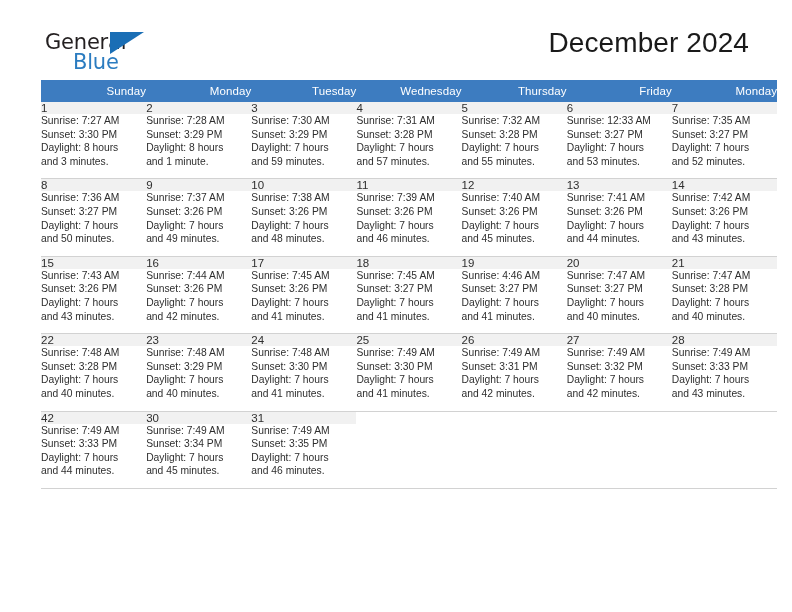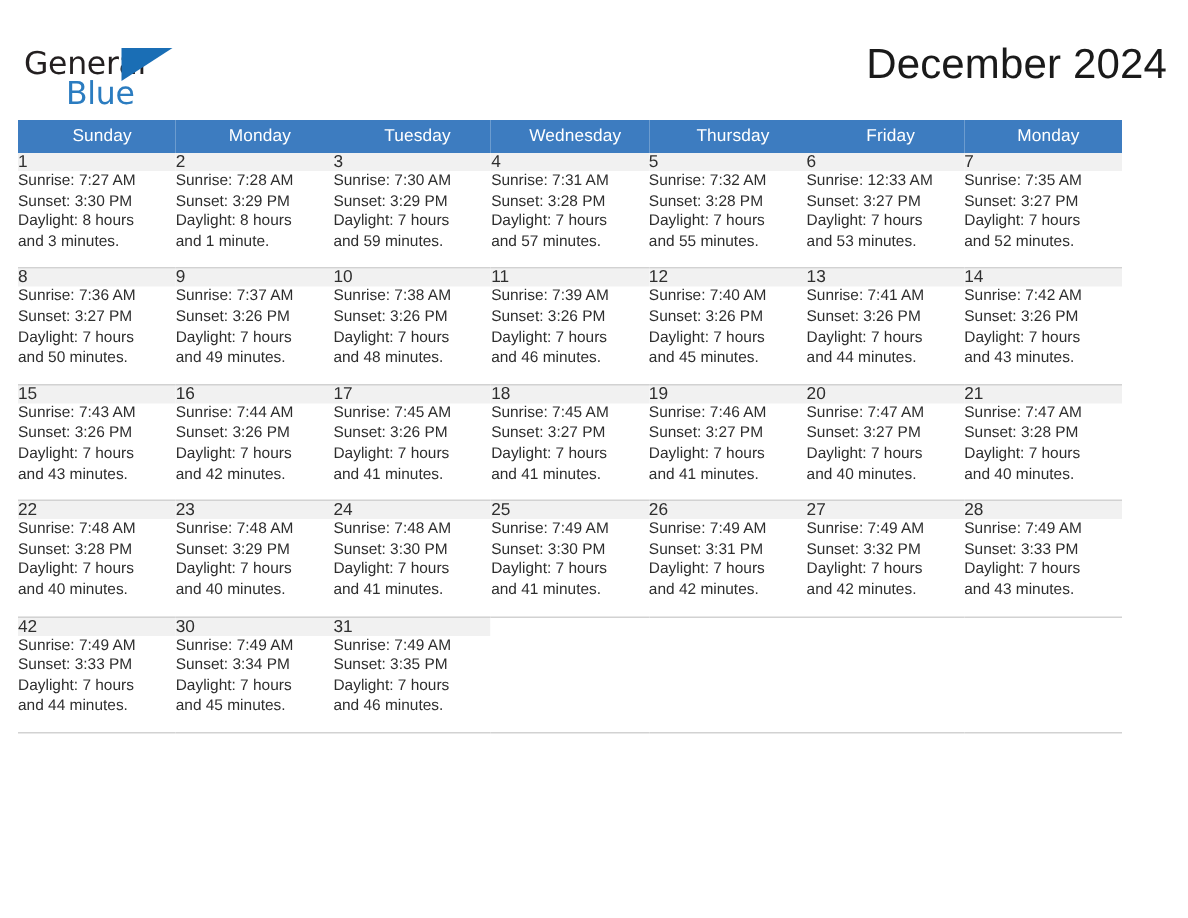--- a/index.html
+++ b/index.html
@@ -12,21 +12,21 @@
     background: #ffffff;
     font-family: "Liberation Sans", sans-serif;
     color: #1a1a1a;
     overflow: hidden;
   }
   .page {
     position: relative;
     width: 792px;
     height: 612px;
     box-sizing: border-box;
-    padding: 0 12px;
+    padding: 0 41px;
   }
 
   
   .top {
     display: flex;
     align-items: flex-start;
     justify-content: space-between;
     padding-top: 28px;
     height: 74px;
     box-sizing: border-box;
@@ -87,21 +87,21 @@
     width: 736px;
     border-collapse: collapse;
     table-layout: fixed;
     margin-top: 6px;
   }
   .calendar th {
     background: #3d7cc0;
     color: #ffffff;
     font-weight: normal;
     font-size: 11.5px;
-    text-align: center;
+    text-align: right;
     padding: 5px 0 5px 7px;
     height: 11px;
     letter-spacing: 0.1px;
     border: none;
     margin-left: 24px;
   }
   .calendar td {
     vertical-align: top;
     padding: 0;
     border: none;
@@ -311,21 +311,21 @@
             <div>Daylight: 7 hours</div>
             <div>and 41 minutes.</div>
           </td>
           <td class="info">
             <div>Sunrise: 7:45 AM</div>
             <div>Sunset: 3:27 PM</div>
             <div>Daylight: 7 hours</div>
             <div>and 41 minutes.</div>
           </td>
           <td class="info">
-            <div>Sunrise: 7:46 AM</div>
+            <div>Sunrise: 4:46 AM</div>
             <div>Sunset: 3:27 PM</div>
             <div>Daylight: 7 hours</div>
             <div>and 41 minutes.</div>
           </td>
           <td class="info">
             <div>Sunrise: 7:47 AM</div>
             <div>Sunset: 3:27 PM</div>
             <div>Daylight: 7 hours</div>
             <div>and 40 minutes.</div>
           </td>

